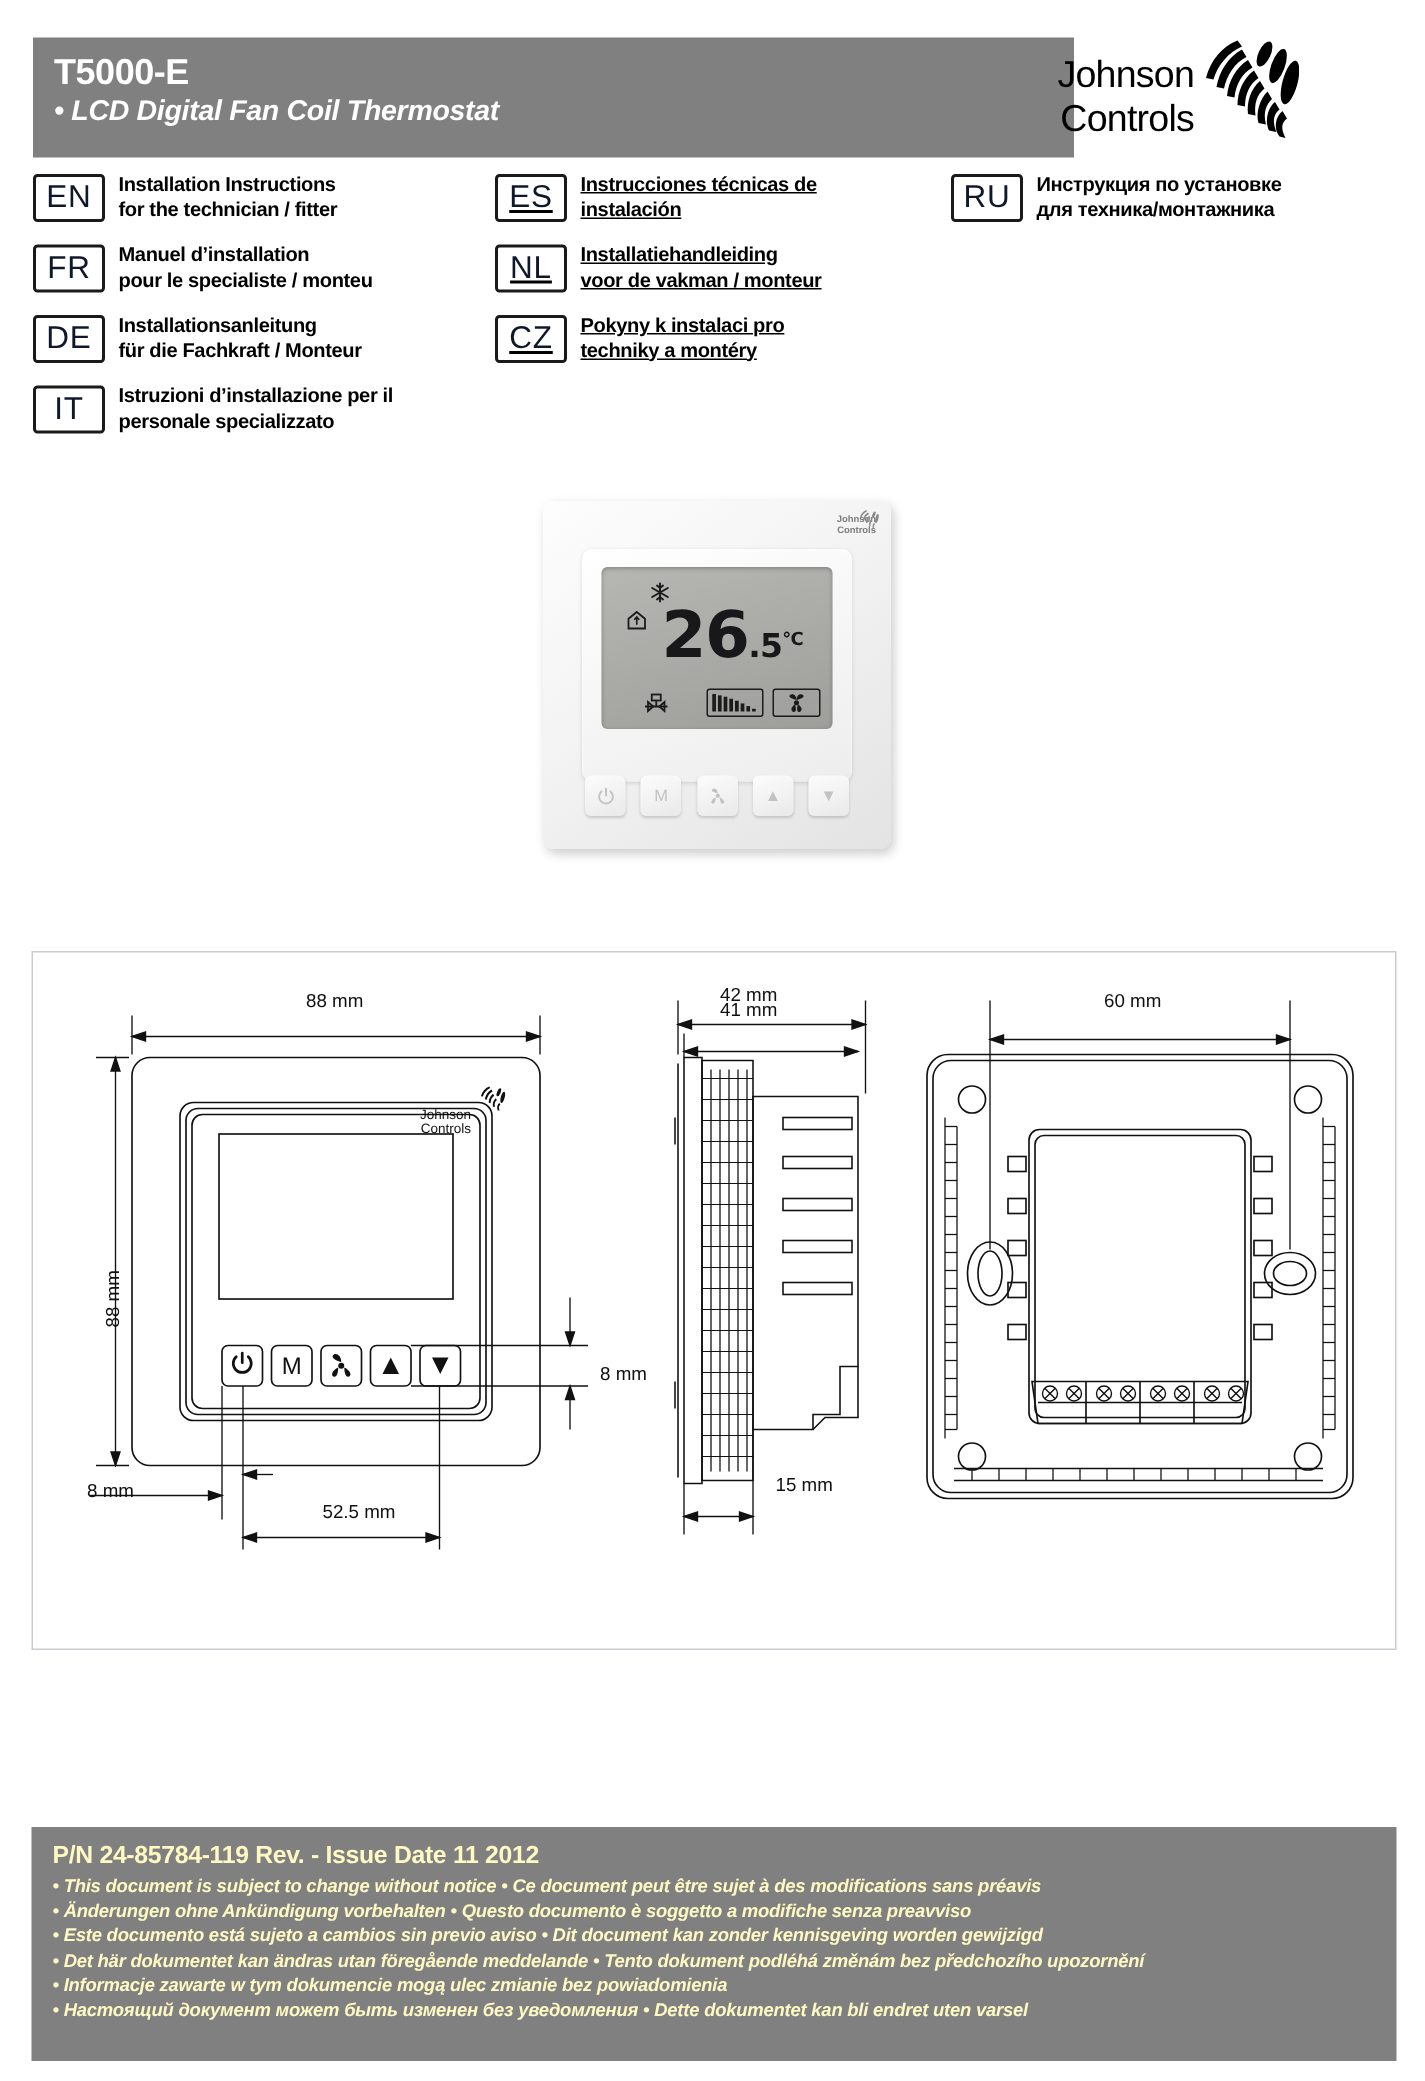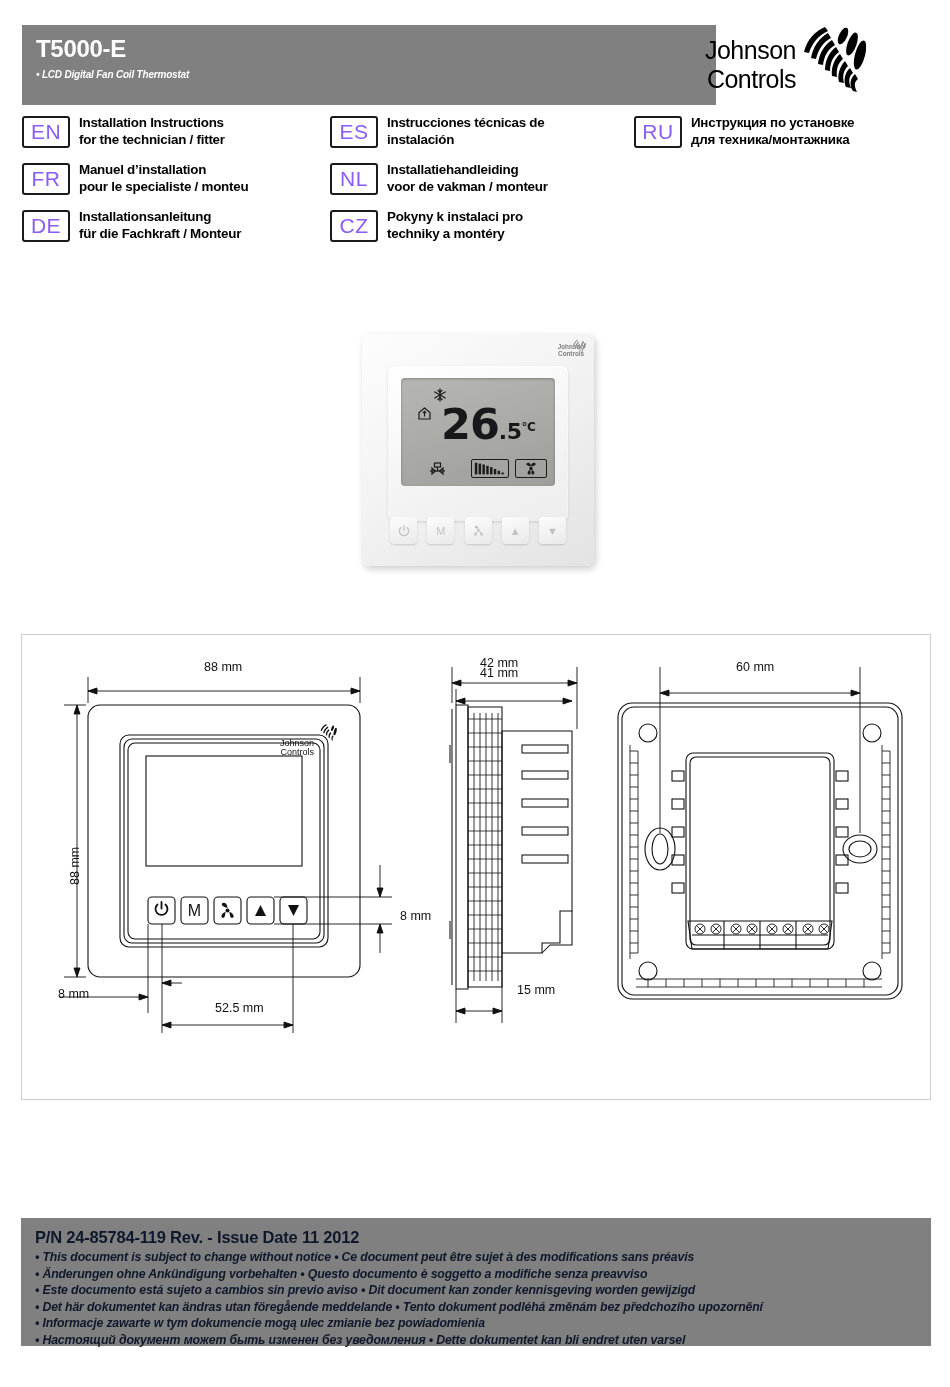--- a/index.html
+++ b/index.html
@@ -27,21 +27,21 @@
     color: #ffffff;
     padding: 9px 0 0 14px;
   }
   .header-title {
     font-size: 24px;
     font-weight: bold;
     letter-spacing: -0.3px;
     line-height: 30px;
   }
   .header-sub {
-    font-size: 10px;
+    font-size: 19px;
     font-weight: bold;
     font-style: italic;
     line-height: 22px;
     letter-spacing: -0.2px;
   }
 
   .jc-logo {
     position: absolute;
     right: 20px; top: 22px;
     width: 215px; height: 88px;
@@ -64,40 +64,40 @@
   }
 
   
   .lang-grid {
     position: absolute;
     left: 22px; top: 114px;
     width: 910px; height: 200px;
   }
   .lang-col { position: absolute; top: 0; }
   .lang-col-1 { left: 0;   width: 305px; }
-  .lang-col-2 { left: 308px; width: 300px; }
+  .lang-col-2 { left: 308px; width: 300px; text-decoration: underline; }
   .lang-col-3 { left: 612px; width: 300px; }
 
   .lang-row {
     display: flex;
     align-items: flex-start;
     margin-bottom: 9px;
     height: 38px;
   }
   .lang-code {
     flex: 0 0 auto;
     width: 48px; height: 32px;
     border: 2.5px solid #1a1a1a;
     border-radius: 3px;
     display: flex;
     align-items: center;
     justify-content: center;
     font-size: 21px;
     font-weight: normal;
-    color: #8b5cf6;
+    color: #0f172a;
     letter-spacing: 0.5px;
     margin-top: 2px;
   }
   .lang-text {
     margin-left: 9px;
     font-size: 13.4px;
     font-weight: bold;
     line-height: 16.5px;
     color: #000;
     letter-spacing: -0.25px;
@@ -228,23 +228,23 @@
   }
   .dim-label.vert {
     transform: rotate(-90deg);
     transform-origin: left top;
   }
 
   
   .footer-bar {
     position: absolute;
     left: 21px; top: 1218px;
-    width: 910px; height: 128px;
+    width: 910px; height: 156px;
     background: #808080;
-    color: #0f172a;
+    color: #fef9c3;
     padding: 7px 0 0 14px;
   }
   .footer-pn {
     font-size: 16.5px;
     font-weight: bold;
     line-height: 24px;
     letter-spacing: -0.2px;
   }
   .footer-line {
     font-size: 12.3px;
@@ -302,20 +302,27 @@
       <div class="lang-text">
         <div>Manuel d’installation</div>
         <div>pour le specialiste / monteu</div>
       </div>
     </div>
     <div class="lang-row">
       <div class="lang-code">DE</div>
       <div class="lang-text">
         <div>Installationsanleitung</div>
         <div>für die Fachkraft / Monteur</div>
+      </div>
+    </div>
+    <div class="lang-row">
+      <div class="lang-code">IT</div>
+      <div class="lang-text">
+        <div>Istruzioni d’installazione per il</div>
+        <div>personale specializzato</div>
       </div>
     </div>
   </div>
 
   <div class="lang-col lang-col-2">
     <div class="lang-row">
       <div class="lang-code">ES</div>
       <div class="lang-text">
         <div>Instrucciones técnicas de</div>
         <div>instalación</div>

